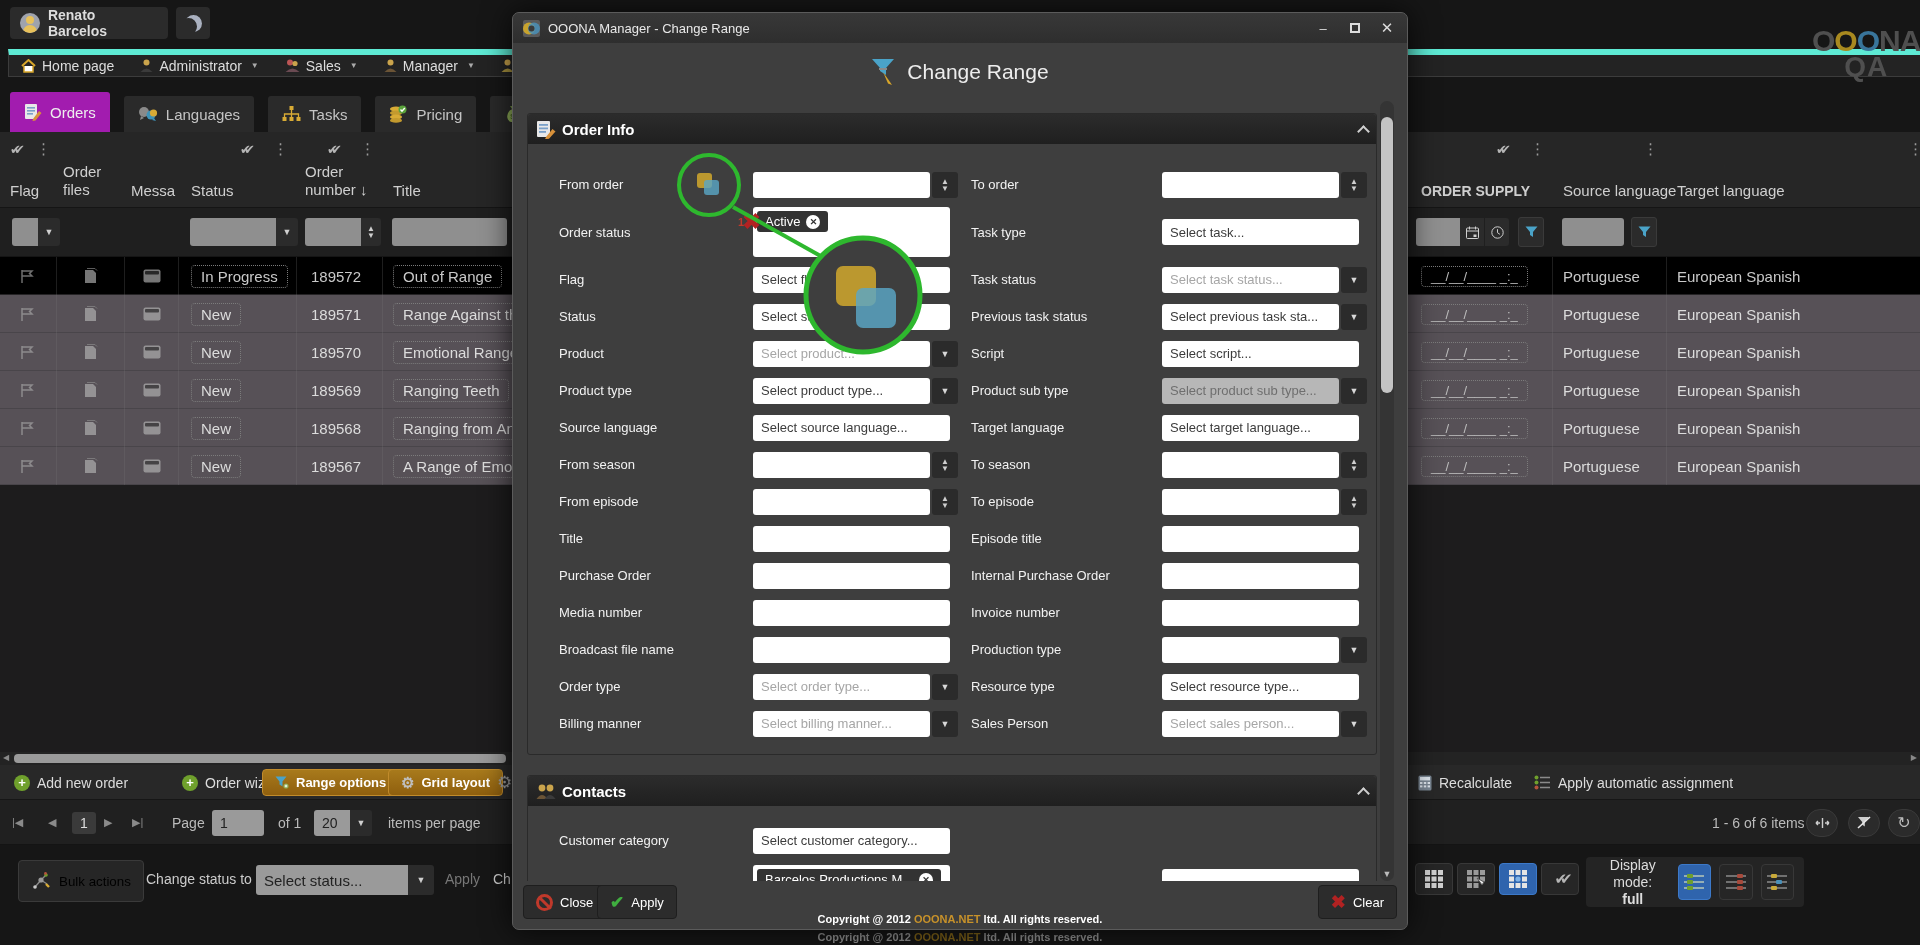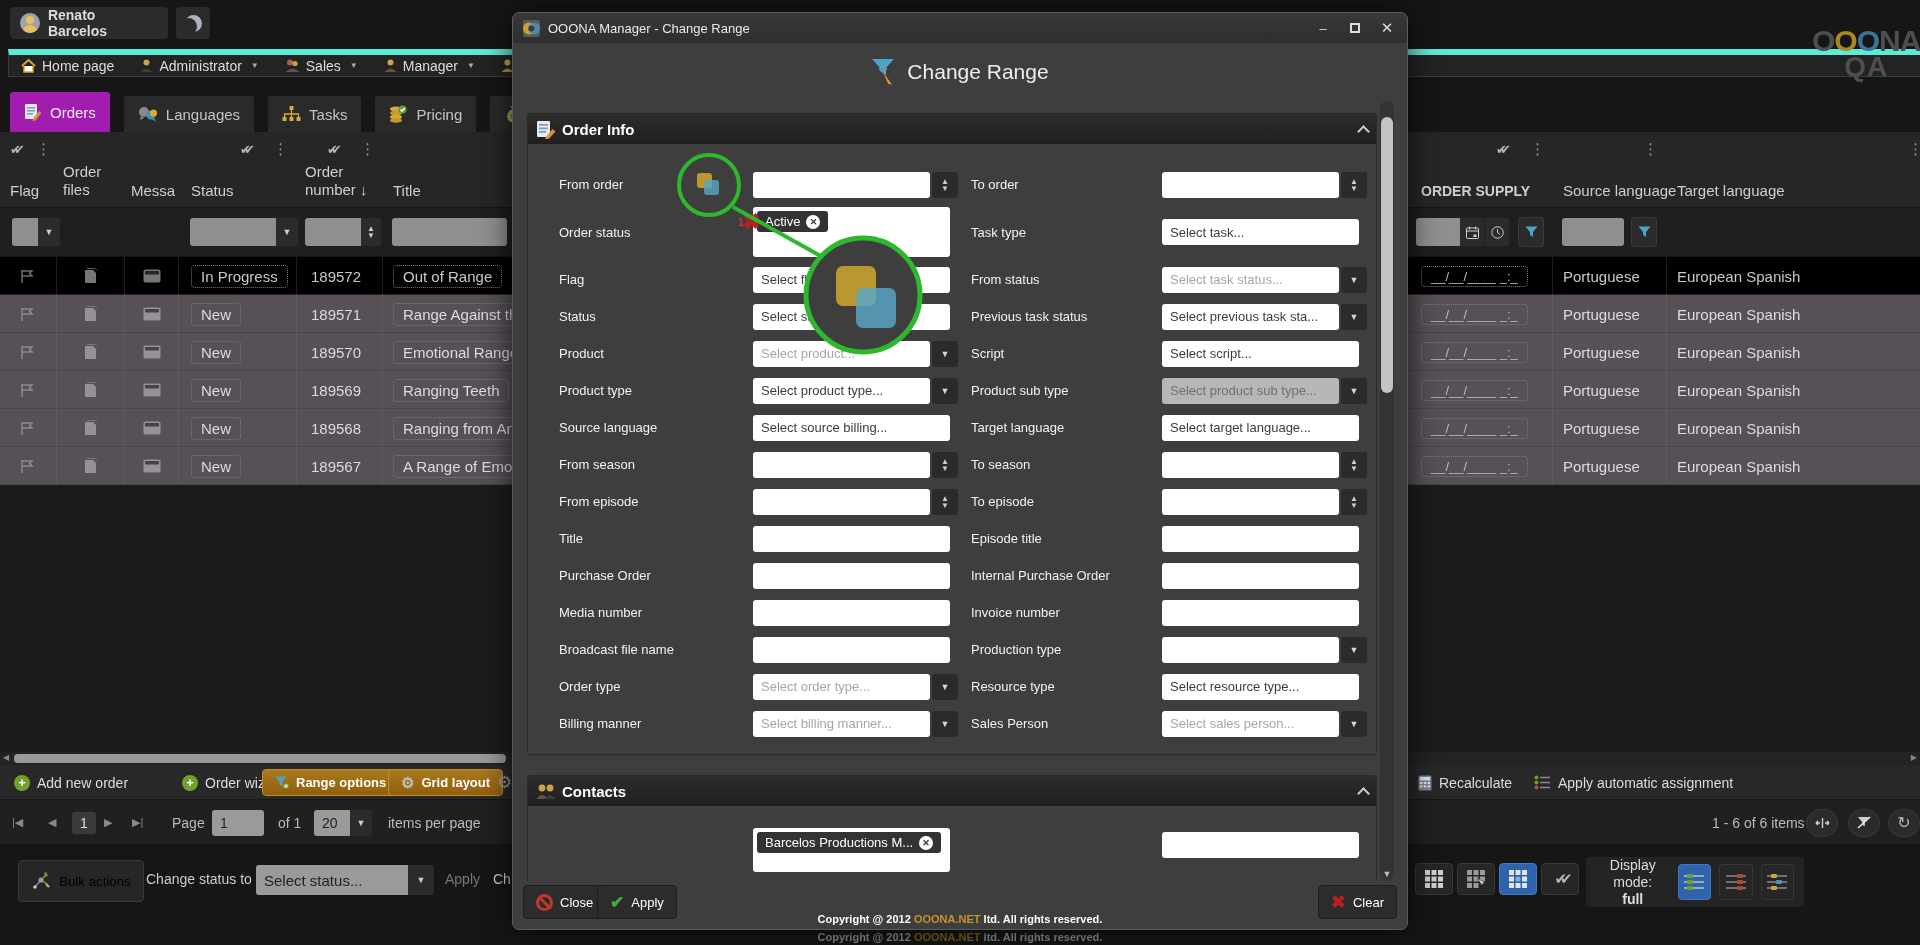--- a/index.html
+++ b/index.html
@@ -756,21 +756,21 @@
               </div>
               <span class="redbadge"><i>1</i>✖</span>
             </div>
             <div class="frow">
               <span class="flabel">Flag</span>
               <div class="fctrl">
                 <span class="wbox w-full">
                   <span>Select flag...</span>
                 </span>
               </div>
-              <span class="flabel r">From status</span>
+              <span class="flabel r">Task status</span>
               <div class="fctrl">
                 <span class="wbox w-sel greytext">
                   <span>Select task status...</span>
                 </span>
                 <span class="addon">
                   <span class="arr">▼</span>
                 </span>
               </div>
             </div>
             <div class="frow">
@@ -824,21 +824,21 @@
                 </span>
                 <span class="addon">
                   <span class="arr">▼</span>
                 </span>
               </div>
             </div>
             <div class="frow">
               <span class="flabel">Source language</span>
               <div class="fctrl">
                 <span class="wbox w-full">
-                  <span>Select source billing...</span>
+                  <span>Select source language...</span>
                 </span>
               </div>
               <span class="flabel r">Target language</span>
               <div class="fctrl">
                 <span class="wbox w-full">
                   <span>Select target language...</span>
                 </span>
               </div>
             </div>
             <div class="frow">
@@ -975,20 +975,28 @@
           <svg width="20" height="17" viewBox="0 0 20 17">
               <circle cx="6" cy="5" r="3.4" fill="#caa44c"></circle>
               <circle cx="14" cy="5" r="3.4" fill="#caa44c"></circle>
               <path d="M0.5 16 q5.5 -8 11 0 z" fill="#6b5436"></path>
               <path d="M8.5 16 q5.5 -8 11 0 z" fill="#3b3b3b"></path>
             </svg>
           <span>Contacts</span>
           <span class="chev"></span>
         </div>
         <div class="formrows" id="contacts-rows" style="padding-top:16px;padding-bottom:0;">
+            <div class="frow">
+              <span class="flabel">Customer category</span>
+              <div class="fctrl">
+                <span class="wbox w-full">
+                  <span>Select customer category...</span>
+                </span>
+              </div>
+            </div>
             <div class="frow" style="height: 60px; align-items: flex-start;">
               <span class="flabel"></span>
               <div class="fctrl" style="padding-top:6px;">
                 <span class="chipboxb" style="height:44px;"><span class="chip">
                     <span>Barcelos Productions M...</span>
                     <span class="chipx">✕</span>
                   </span></span>
               </div>
               <span class="flabel r"></span>
               <div class="fctrl" style="padding-top:10px;">

